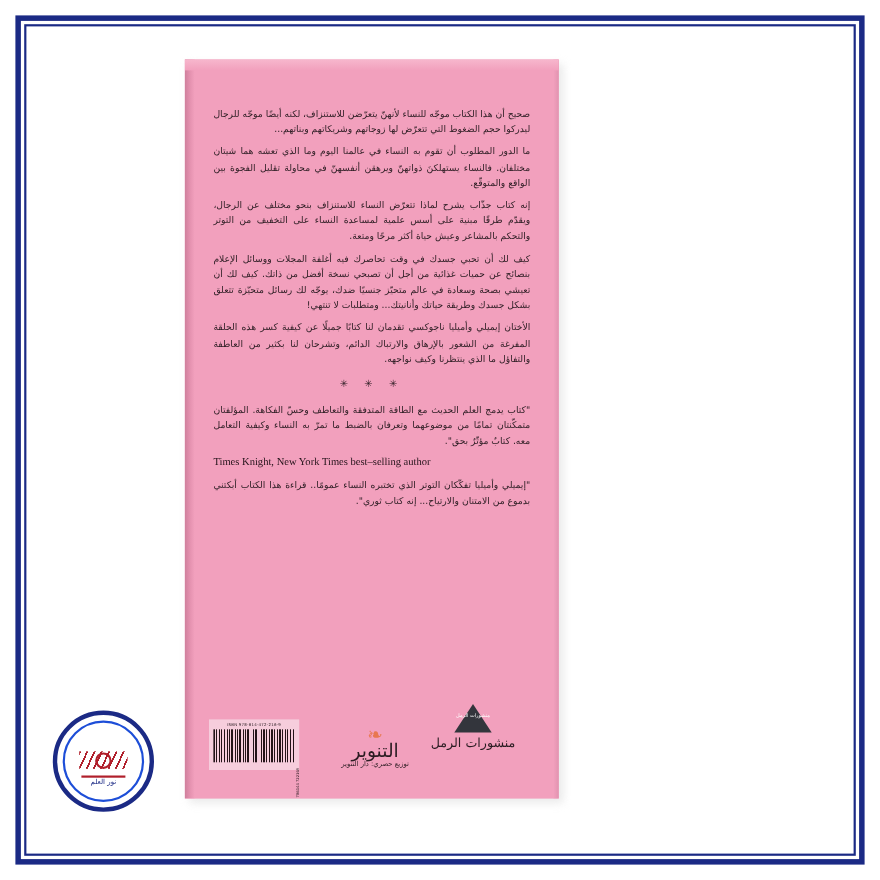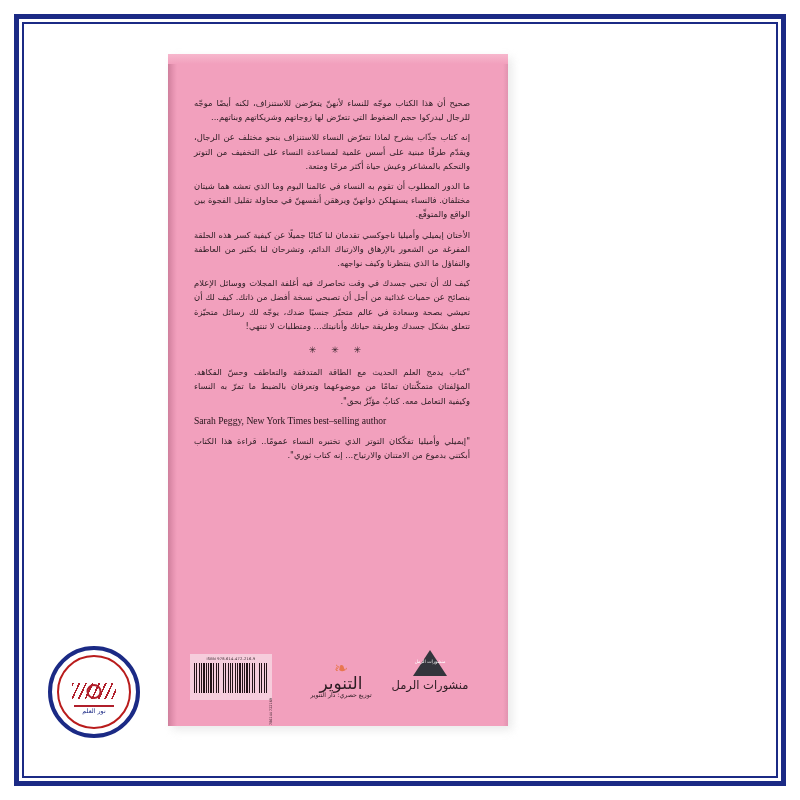--- a/index.html
+++ b/index.html
@@ -95,21 +95,21 @@
     top: 42px;
     width: 288px;
     direction: rtl;
     text-align: justify;
     color: #2b1c22;
     font-family: "DejaVu Sans", sans-serif;
     font-size: 8.4px;
     line-height: 14.2px;
   }
   .backcover-text p {
-    margin: 0 12px 6px 0;
+    margin: 0 0 6px 0;
   }
 
   .stars {
     text-align: center;
     direction: ltr;
     letter-spacing: 6px;
     font-size: 9px;
     margin: 10px 0 8px 0;
     color: #2b1c22;
   }
@@ -203,21 +203,21 @@
   .logo-tanweer .sub {
     font-family: "DejaVu Sans", sans-serif;
     font-size: 6.2px;
     color: #2b1c22;
     margin-top: 1px;
   }
 
   .logo-ramal {
     position: absolute;
     right: 18px;
-    bottom: 16px;
+    bottom: 26px;
     width: 120px;
     text-align: center;
     direction: rtl;
   }
   .logo-ramal .tri {
     width: 0;
     height: 0;
     margin: 0 auto 2px auto;
     border-left: 17px solid transparent;
     border-right: 17px solid transparent;
@@ -254,21 +254,21 @@
     border: 4px solid #1b2a85;
     box-sizing: border-box;
   }
   .seal-inner {
     position: absolute;
     left: 5px;
     top: 5px;
     right: 5px;
     bottom: 5px;
     border-radius: 50%;
-    border: 2px solid #b91c1c;
+    border: 2px solid #1d4ed8;
     box-sizing: border-box;
     overflow: hidden;
   }
   .seal-sun {
     position: absolute;
     left: 50%;
     top: 26px;
     transform: translateX(-50%);
     width: 44px;
     height: 26px;
@@ -321,29 +321,29 @@
 
   <div class="book-shadow"></div>
 
   <div class="book">
     <div class="book-spine"></div>
     <div class="book-edge-right"></div>
     <div class="book-top-sheen"></div>
 
     <div class="backcover-text">
       <p>صحيح أن هذا الكتاب موجّه للنساء لأنهنّ يتعرّضن للاستنزاف، لكنه أيضًا موجّه للرجال ليدركوا حجم الضغوط التي تتعرّض لها زوجاتهم وشريكاتهم وبناتهم...</p>
+      <p>ما الدور المطلوب أن تقوم به النساء في عالمنا اليوم وما الذي تعشه هما شيتان مختلفان. فالنساء يستهلكنَ ذواتهنّ ويرهقن أنفسهنّ في محاولة تقليل الفجوة بين الواقع والمتوقّع.</p>
       <p>إنه كتاب جذّاب يشرح لماذا تتعرّض النساء للاستنزاف بنحو مختلف عن الرجال، ويقدّم طرقًا مبنية على أسس علمية لمساعدة النساء على التخفيف من التوتر والتحكم بالمشاعر وعيش حياة أكثر مرحًا ومتعة.</p>
-      <p>ما الدور المطلوب أن تقوم به النساء في عالمنا اليوم وما الذي تعشه هما شيتان مختلفان. فالنساء يستهلكنَ ذواتهنّ ويرهقن أنفسهنّ في محاولة تقليل الفجوة بين الواقع والمتوقّع.</p>
+      <p>كيف لك أن تحبي جسدك في وقت تحاصرك فيه أغلفة المجلات ووسائل الإعلام بنصائح عن حميات غذائية من أجل أن تصبحي نسخة أفضل من ذاتك. كيف لك أن تعيشي بصحة وسعادة في عالم متحيّز جنسيًا ضدك، يوجّه لك رسائل متحيّزة تتعلق بشكل جسدك وطريقة حياتك وأنانيتك... ومتطلبات لا تنتهي!</p>
       <p>الأختان إيميلي وأميليا ناجوكسي تقدمان لنا كتابًا جميلًا عن كيفية كسر هذه الحلقة المفرغة من الشعور بالإرهاق والارتباك الدائم، وتشرحان لنا بكثير من العاطفة والتفاؤل ما الذي ينتظرنا وكيف نواجهه.</p>
-      <p>كيف لك أن تحبي جسدك في وقت تحاصرك فيه أغلفة المجلات ووسائل الإعلام بنصائح عن حميات غذائية من أجل أن تصبحي نسخة أفضل من ذاتك. كيف لك أن تعيشي بصحة وسعادة في عالم متحيّز جنسيًا ضدك، يوجّه لك رسائل متحيّزة تتعلق بشكل جسدك وطريقة حياتك وأنانيتك... ومتطلبات لا تنتهي!</p>
 
       <div class="stars">✳ ✳ ✳</div>
 
       <p class="quote">"كتاب يدمج العلم الحديث مع الطاقة المتدفقة والتعاطف وحسّ الفكاهة. المؤلفتان متمكّنتان تمامًا من موضوعهما وتعرفان بالضبط ما تمرّ به النساء وكيفية التعامل معه. كتابٌ مؤثّرٌ بحق".</p>
-      <p class="attrib">Sarah Peggy, New York Times best–selling author</p>
+      <p class="attrib">Times Knight, New York Times best–selling author</p>
 
       <p class="quote">"إيميلي وأميليا تفكّكان التوتر الذي تختبره النساء عمومًا.. قراءة هذا الكتاب أبكتني بدموع من الامتنان والارتياح... إنه كتاب ثوري".</p>
     </div>
 
     <div class="bottom-strip">
 
       <div class="barcode">
         <div class="isbn-top">ISBN 978-614-472-216-9</div>
         <div class="bars"></div>
         <div class="isbn-side">9 786144 722169</div>

